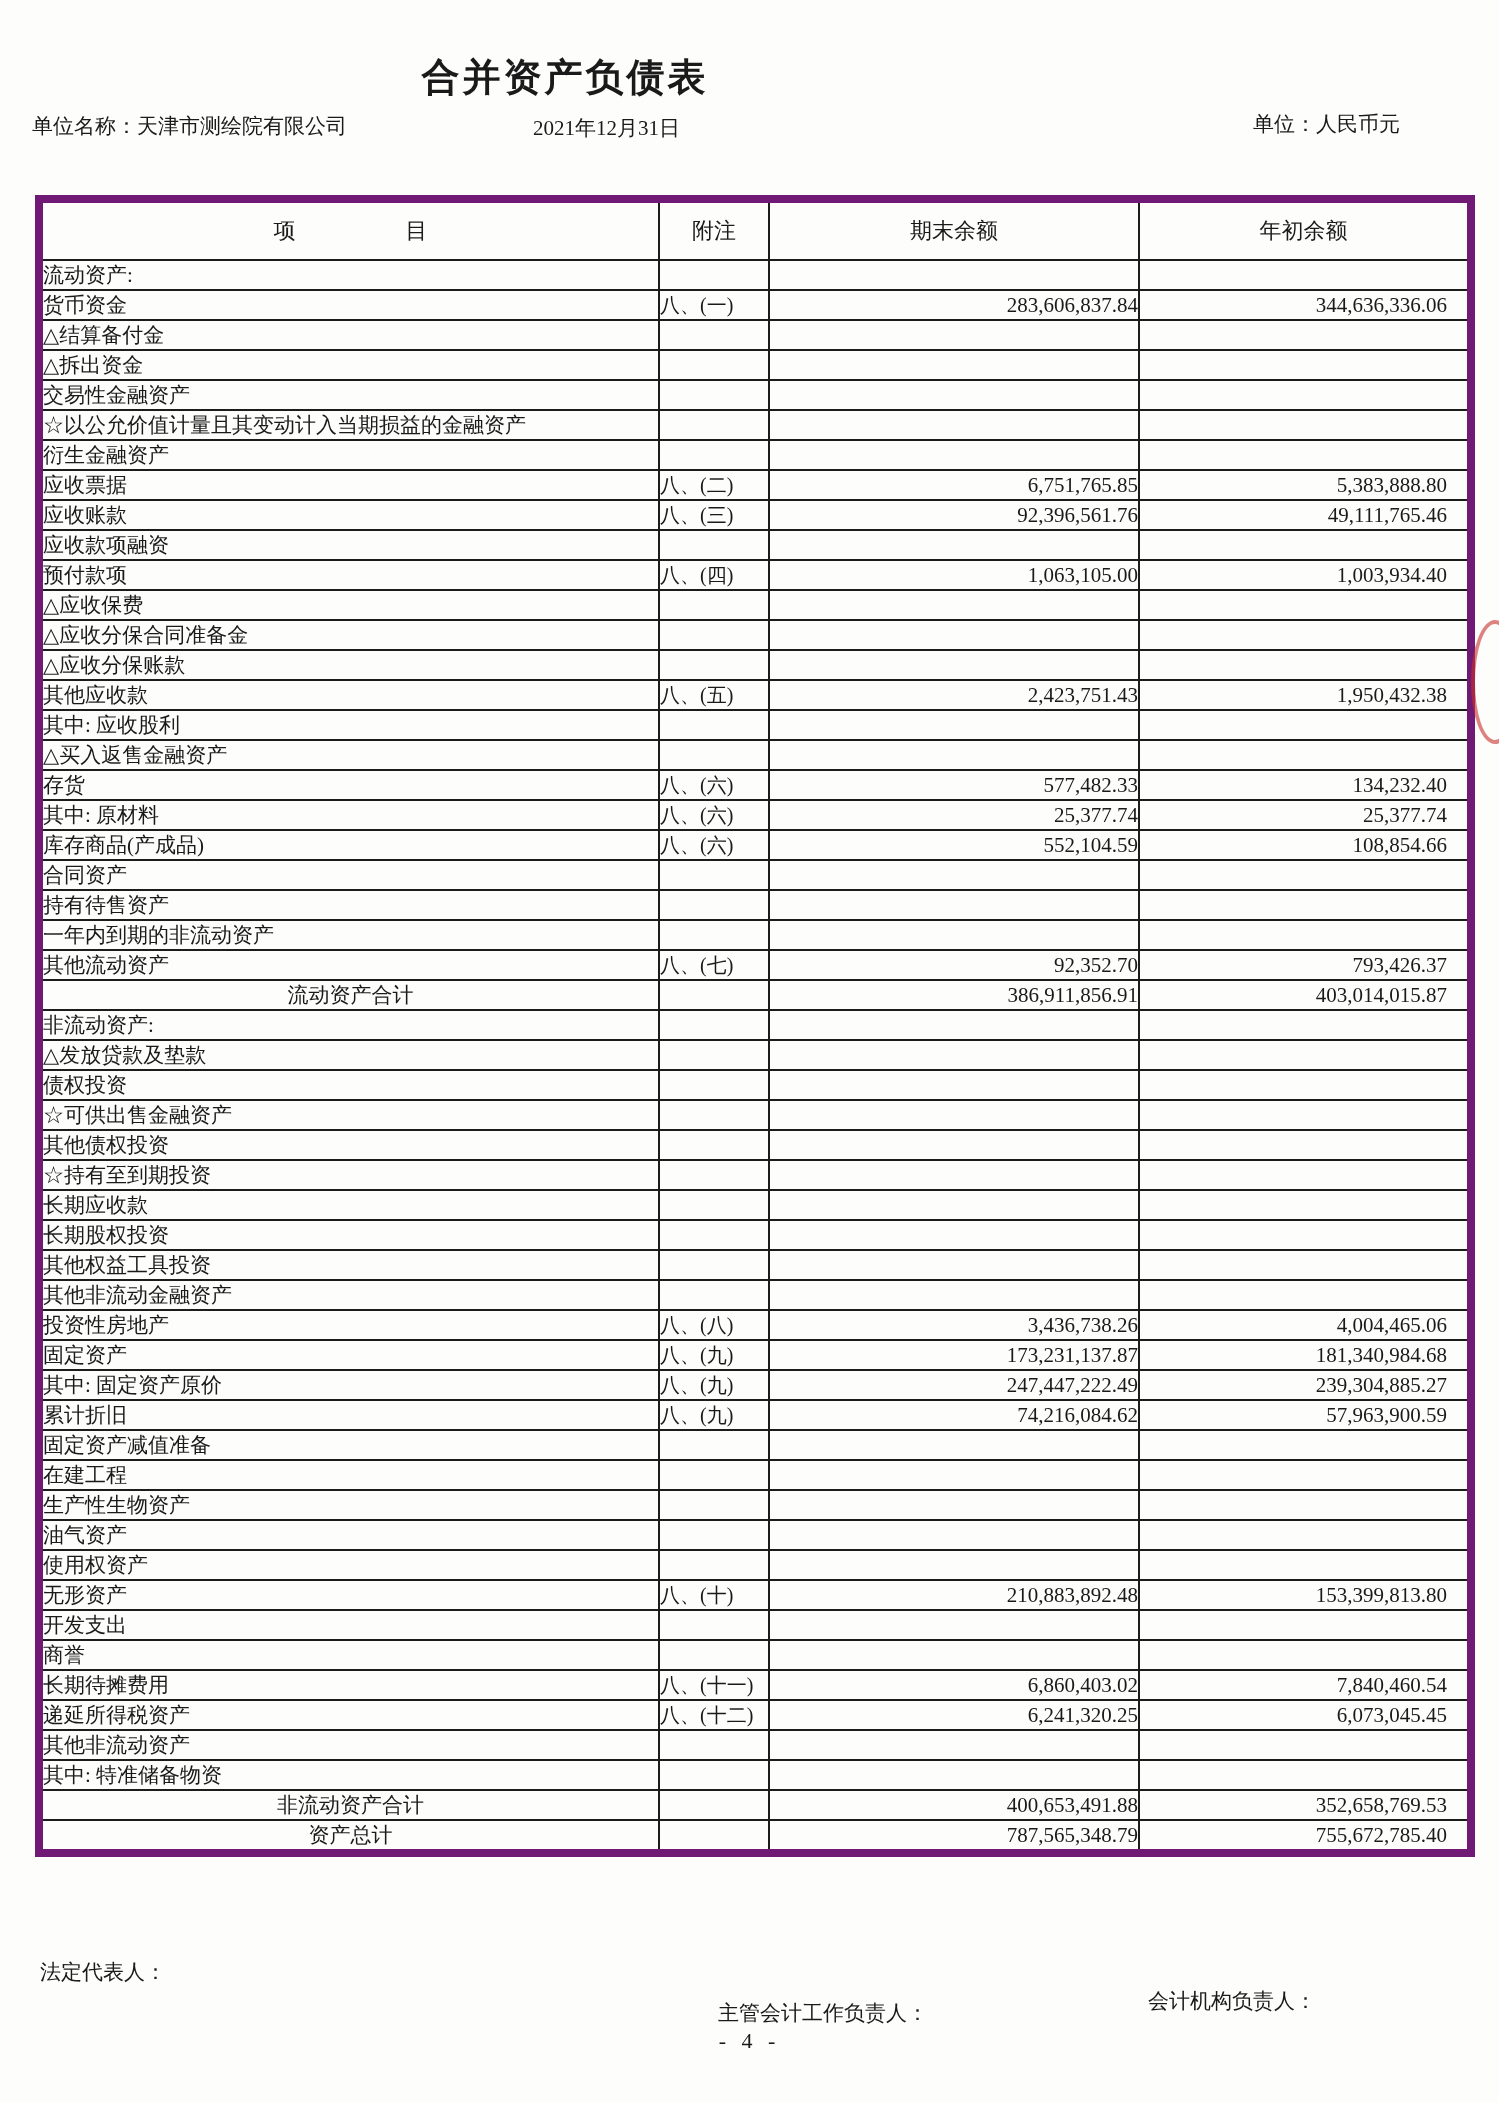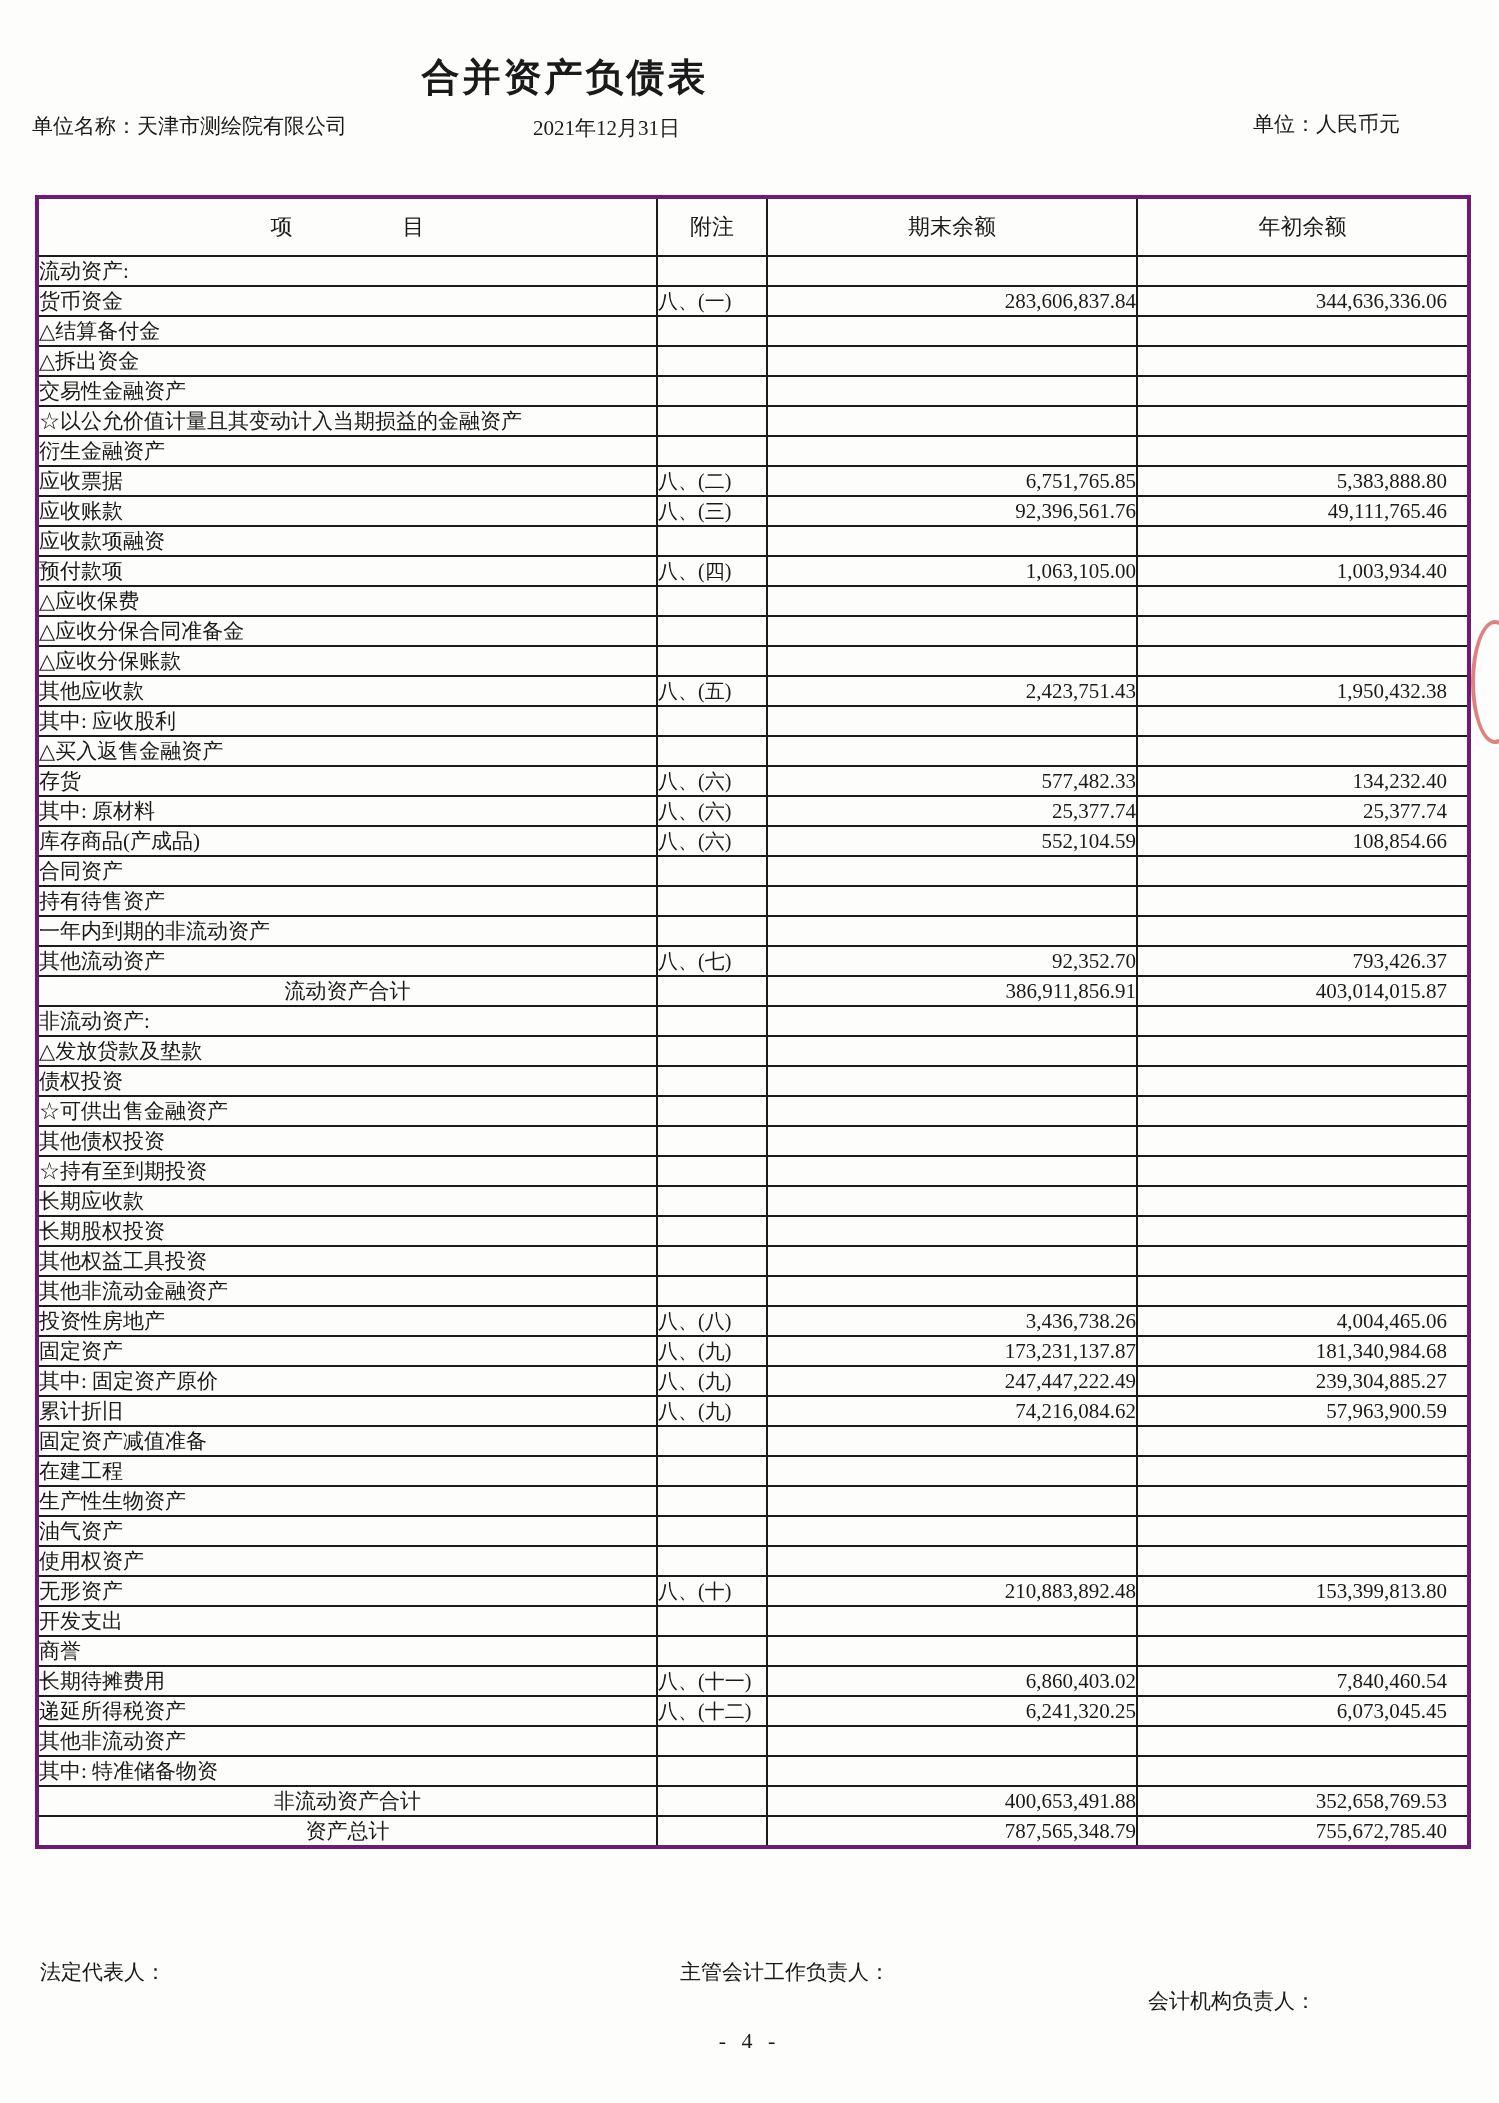--- a/index.html
+++ b/index.html
@@ -18,21 +18,21 @@
   }
   .meta { position:absolute; font-size:21px; white-space:nowrap; }
   .meta.company { left:32px; top:112px; }
   .meta.date    { left:495px; top:114px;margin-left:38px; }
   .meta.unit    { left:1253px; top:110px; }
 
   table.bs {
     position:absolute; left:35px; top:195px;
     width:1432px;
     border-collapse:collapse; table-layout:fixed;
-    border:4px solid #701a75;
+    border:8px solid #701a75;
     font-size:21px;
   }
   table.bs th {
     border:2px solid #1c1c1c;
     height:56px; font-weight:400; font-size:22px;
     text-align:center; vertical-align:middle;
     padding:0;
   }
   table.bs td {
     border:2px solid #1c1c1c;
@@ -46,21 +46,21 @@
   td.num.beg { padding-right:20px;margin-top:37px; }
   .ind0 { padding-left:6px; }
   .ind1 { padding-left:22px; }
   .ind2 { padding-left:60px; }
   .ind3 { padding-left:106px; }
   .ind4 { padding-left:150px; }
   .ctr  { text-align:center; }
 
   .footer-label { position:absolute; top:1958px; font-size:21px; white-space:nowrap; }
   .footer-label.legal { left:40px; }
-  .footer-label.chief { left:680px; }
+  .footer-label.chief { left:718px;margin-top:41px; }
   .footer-label.head  { left:1148px;margin-top:29px; }
   .page-number {
     position:absolute; top:2028px; left:0; width:1499px;
     text-align:center; font-size:22px; letter-spacing:5px;
   }
   .stamp-arc {
     position:absolute; top:620px; right:-20px;
     width:40px; height:116px;
     border:4px solid rgba(198,48,44,0.55);
     border-radius:50%;

